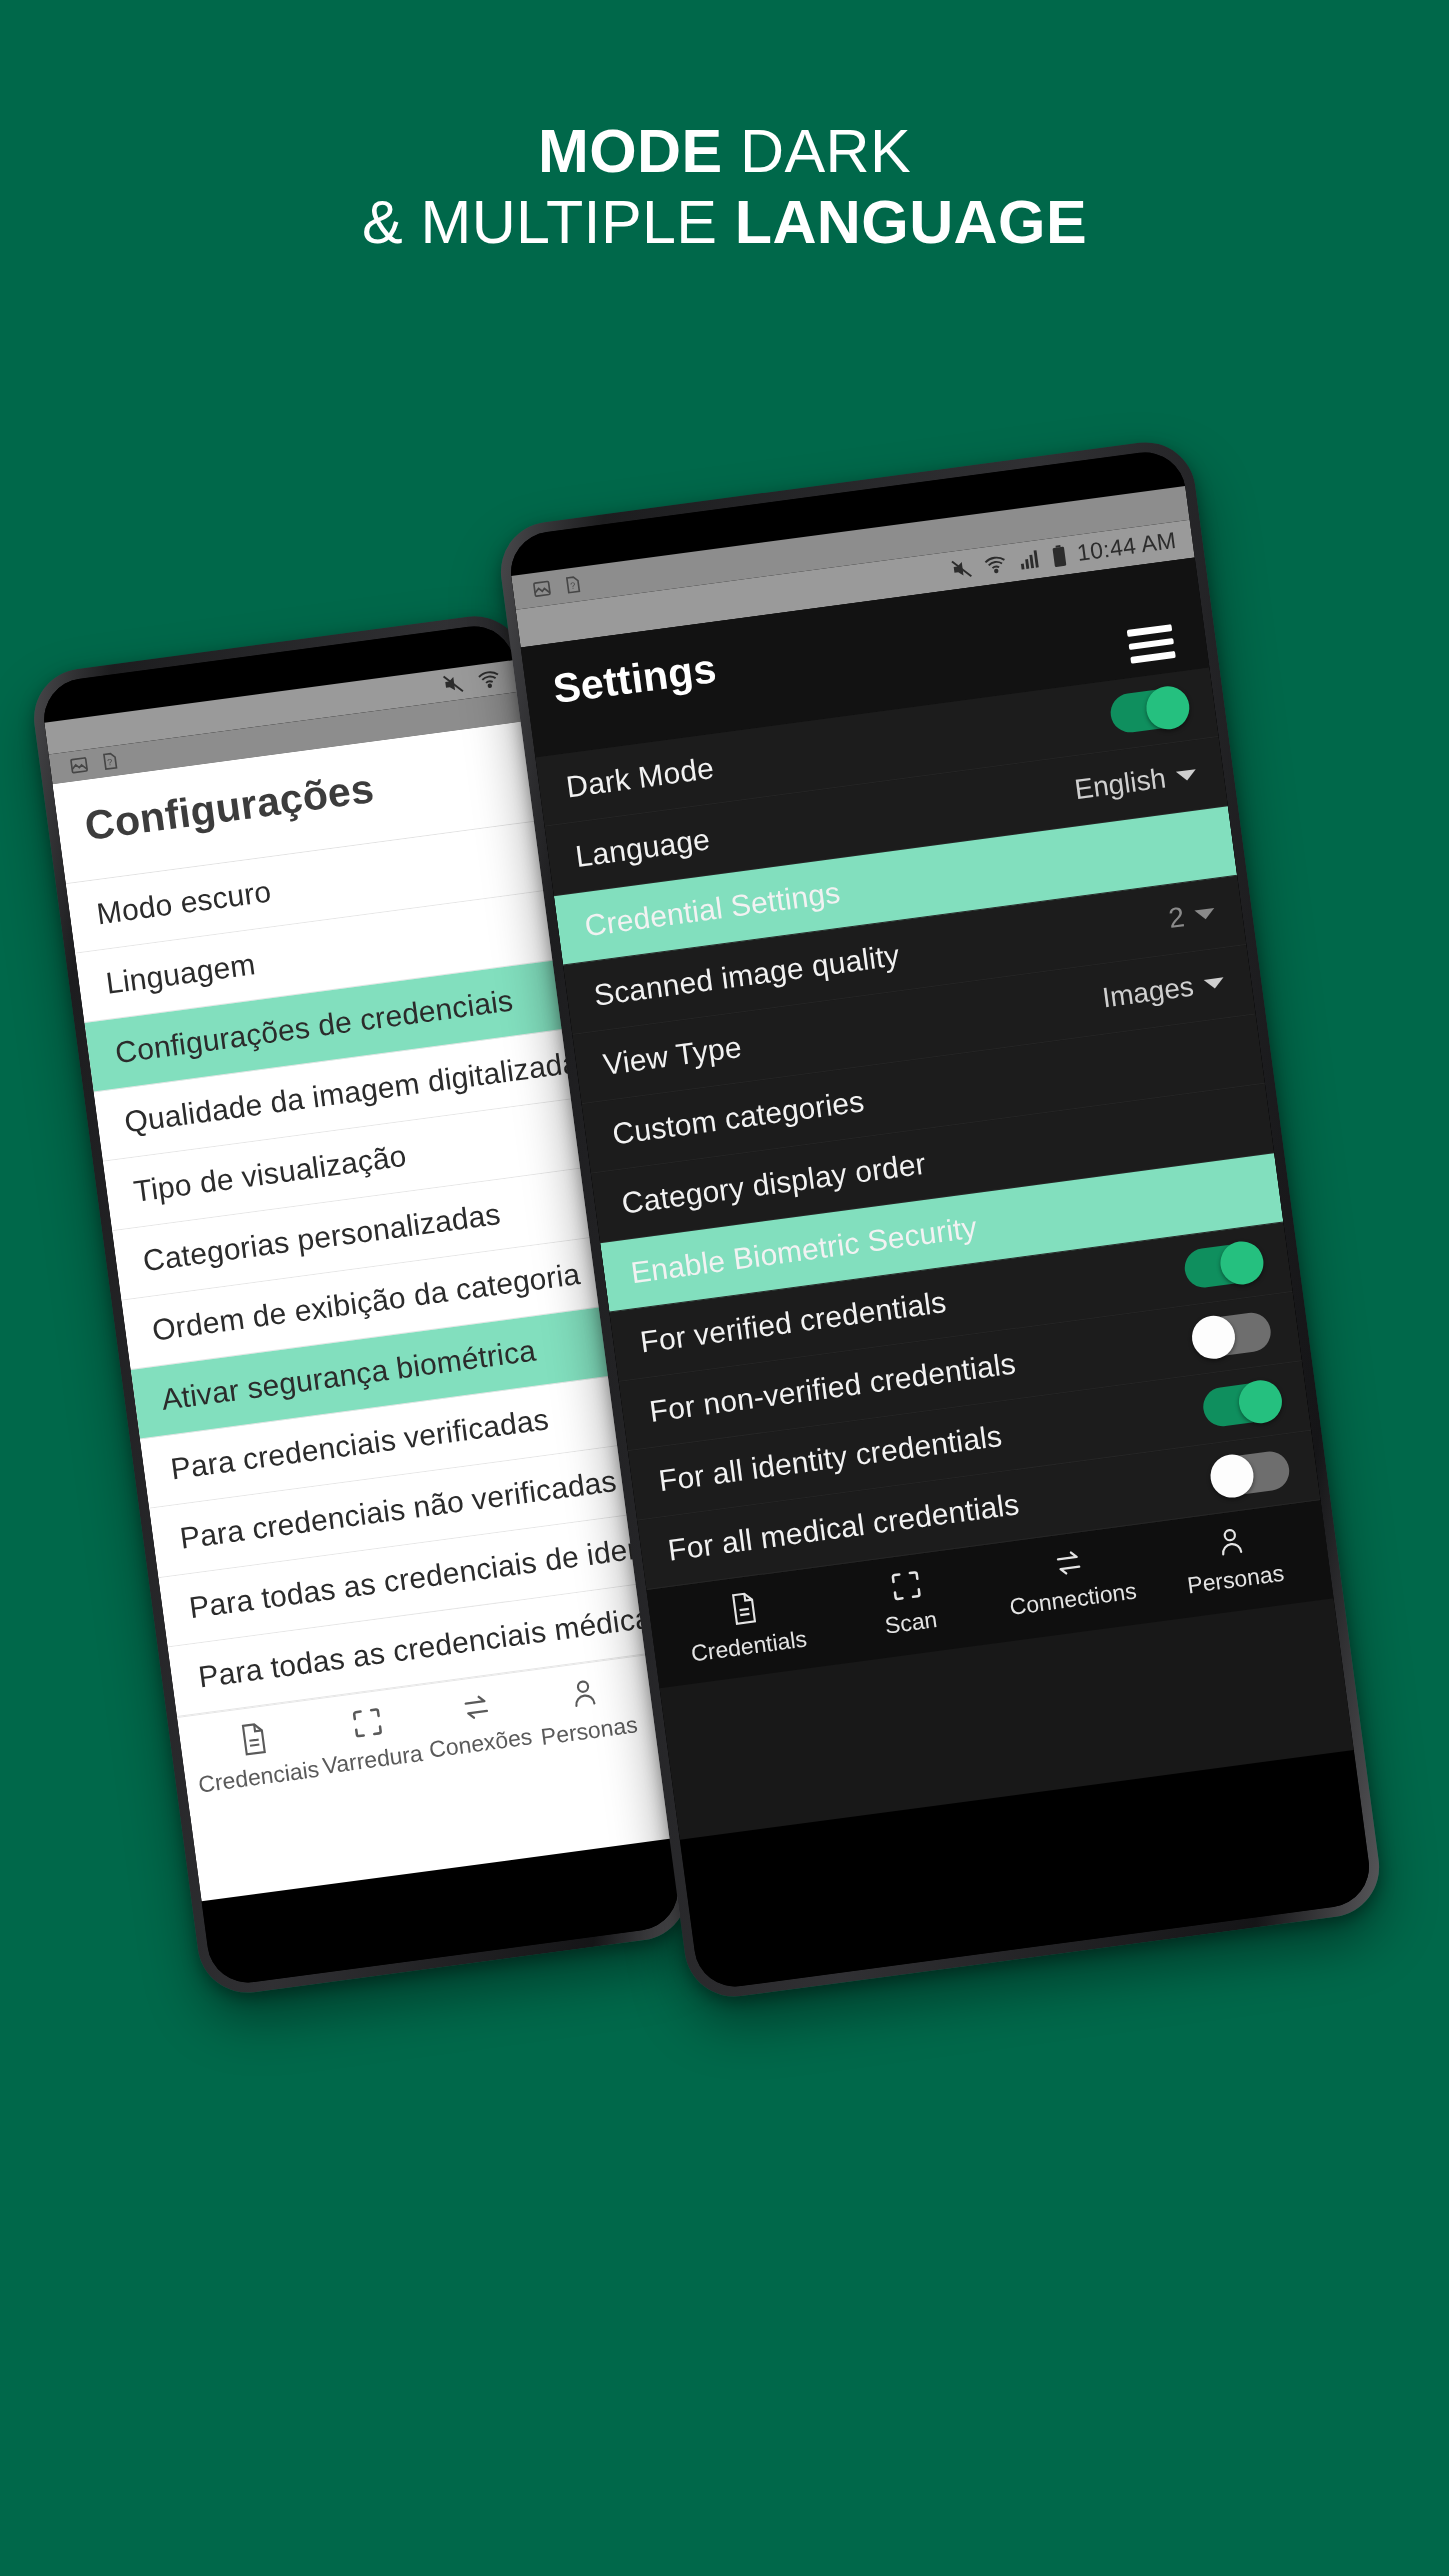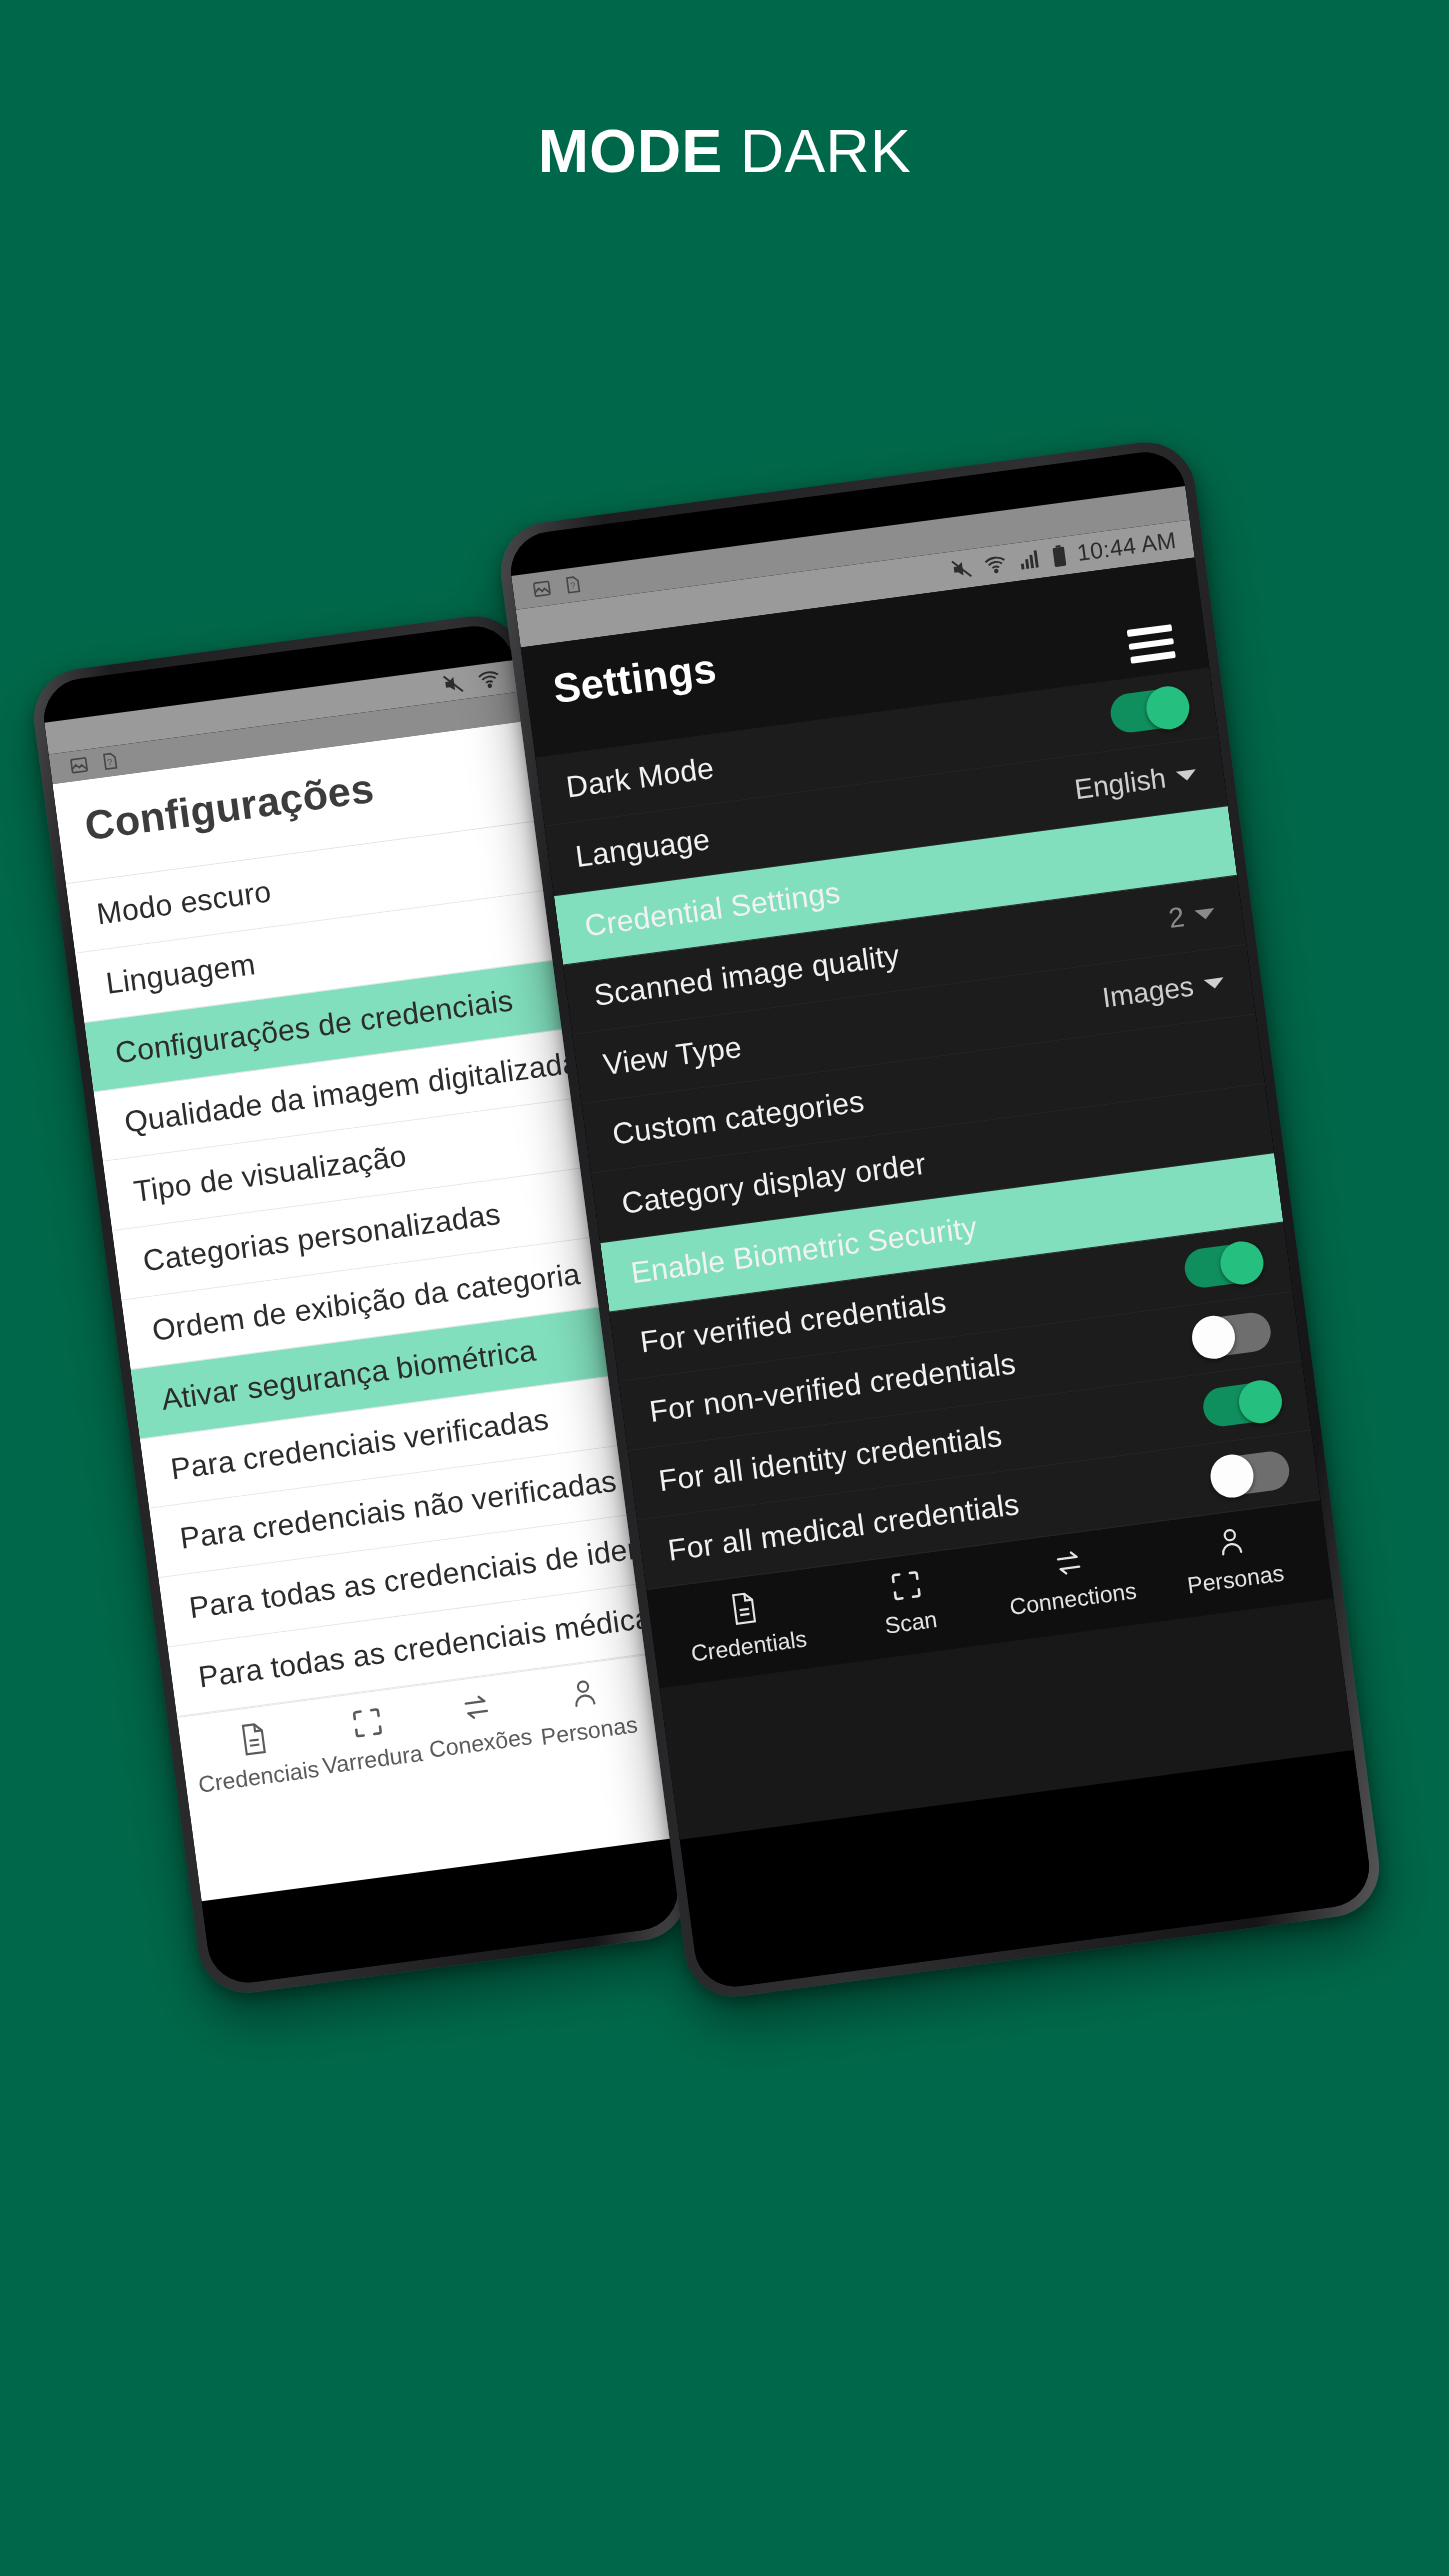--- a/index.html
+++ b/index.html
@@ -139,20 +139,21 @@
   #phone-dark .inner{border-radius:41px;}
   #phone-light .notif-strip{height:30px;}
 </style>
 </head>
 <body>
 
 <div class="stage">
 
   <div class="headline">
     <span class="l1"><b>MODE</b><span> DARK</span></span>
+    <span class="l2"><span>&amp; MULTIPLE </span><b>LANGUAGE</b></span>
   </div>
 
   <div class="phone" id="phone-light">
     <div class="inner">
       <div class="bezel-top"></div>
 
       <div class="sysbar" style="justify-content:flex-end;gap:12.5px;height:32px;">
         <svg class="sicon" width="23" height="23" viewBox="0 0 24 24" fill="none" stroke="#2c2c2c" stroke-width="2">
           <path d="M4 9v6h4l5 4V5L8 9H4z" fill="#2c2c2c" stroke="none"></path>
             <line x1="3" y1="3" x2="21" y2="21"></line>

